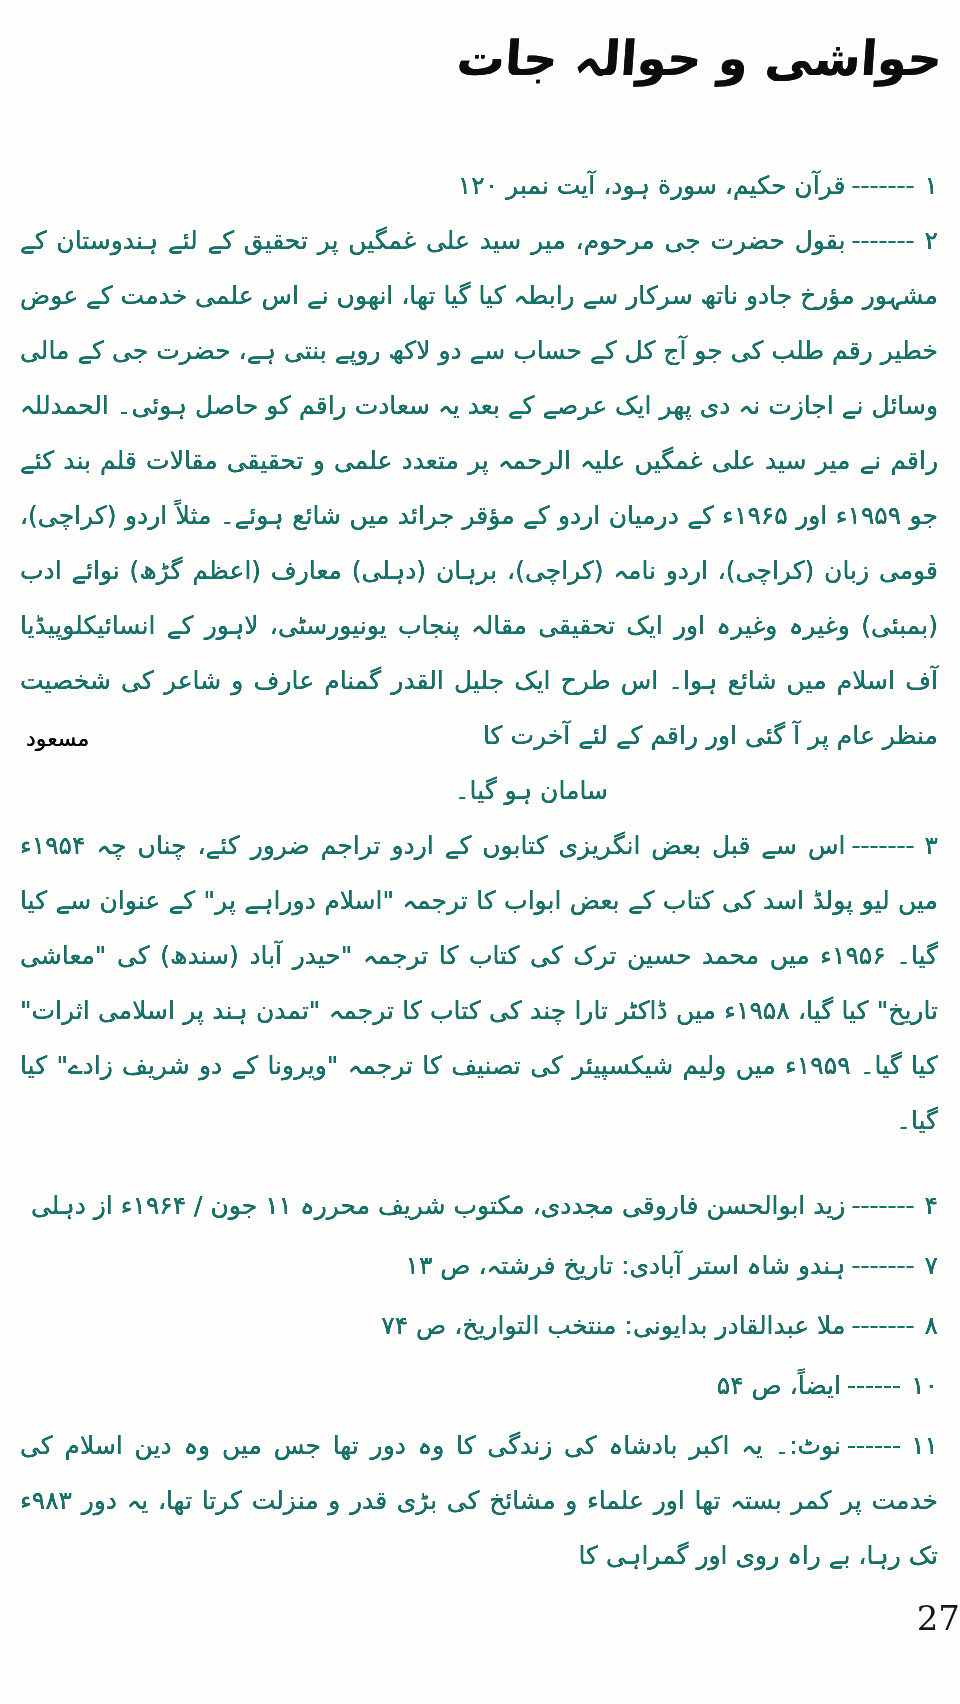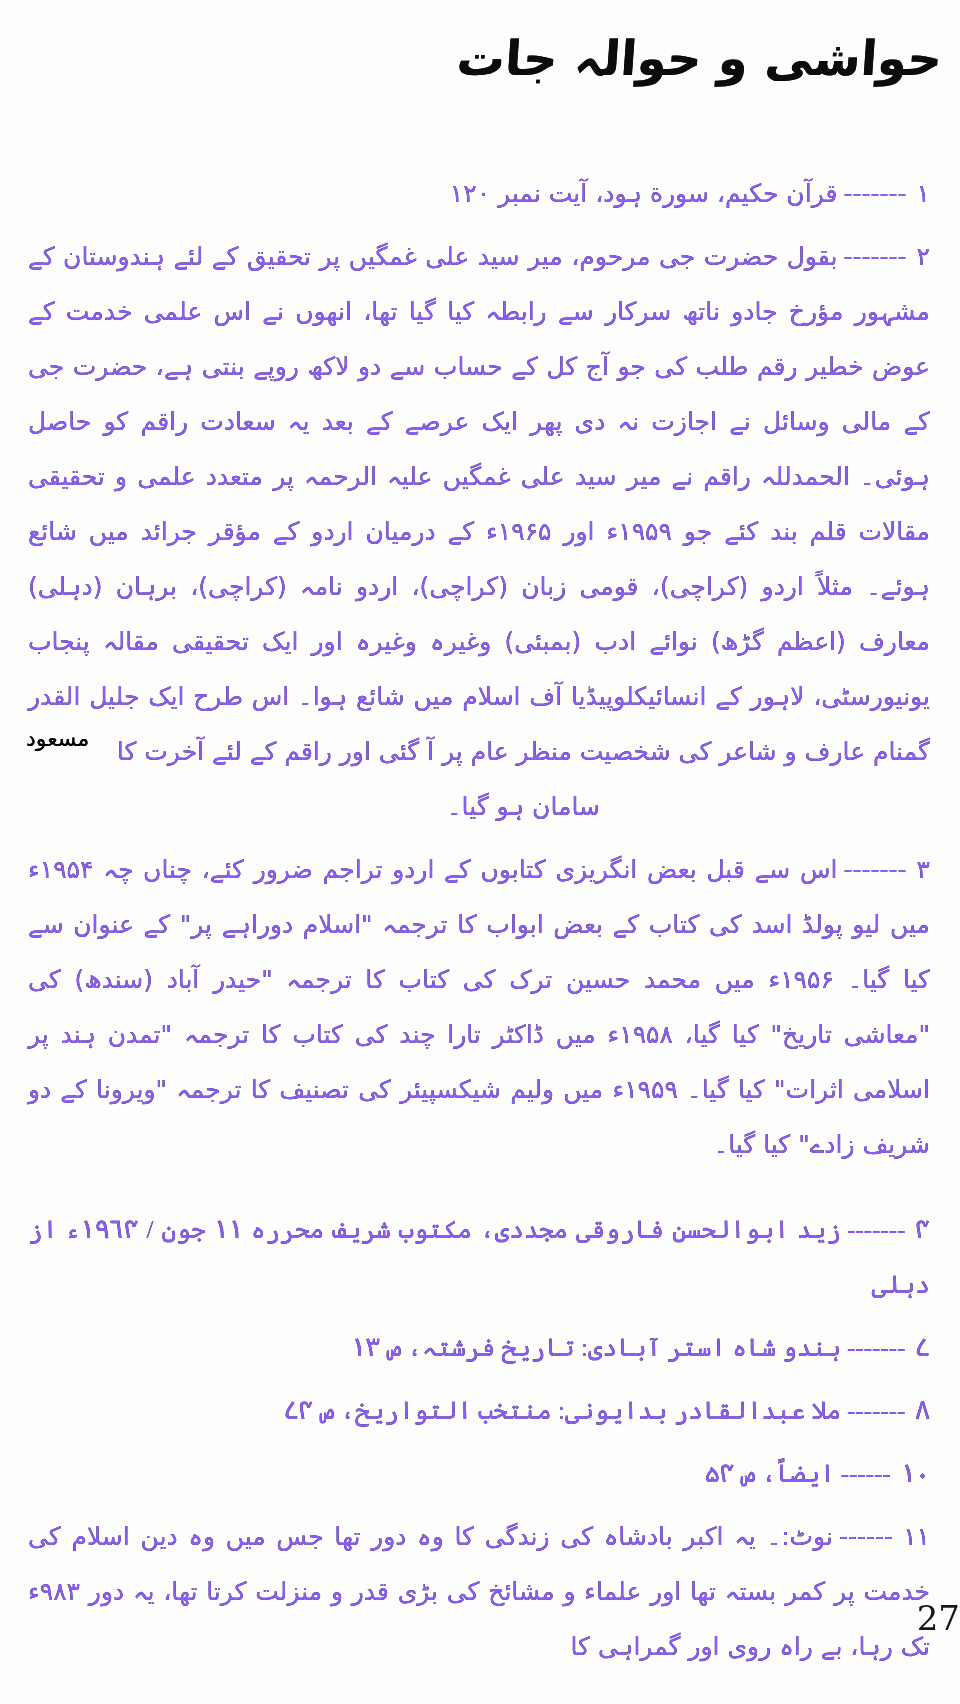--- a/index.html
+++ b/index.html
@@ -36,25 +36,25 @@
     margin: 0;
     padding: 0;
     list-style: none;
     direction: rtl;
   }
   .fn {
     direction: rtl;
     text-align: justify;
     font-size: 25px;
     line-height: 55px;
-    color: #8b5cf6;
+    color: #0f766e;
     text-shadow: 0 0 0.5px #000;
-    margin: 8px;
+    margin: 0;
   }
-  .fn.short { margin-bottom: 5px; font-family: Liberation Serif, serif; }
+  .fn.short { margin-bottom: 5px; }
   .fn.gap-before { margin-top: 30px; }
   .fn .num {
     display: inline-block;
     padding-left: 4px;
   }
   .fn .dash {
     letter-spacing: 5px;
     margin: 0 6px;
     white-space: nowrap;
   }

